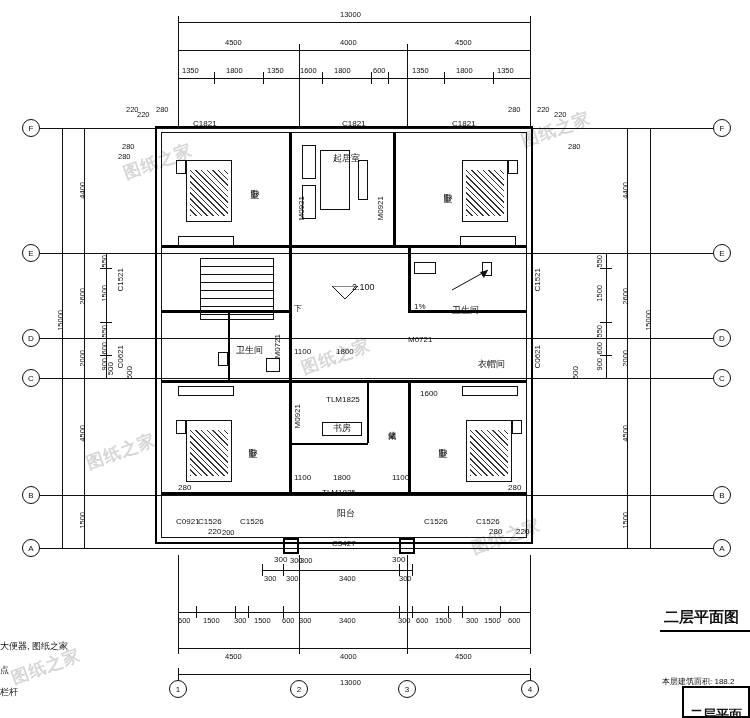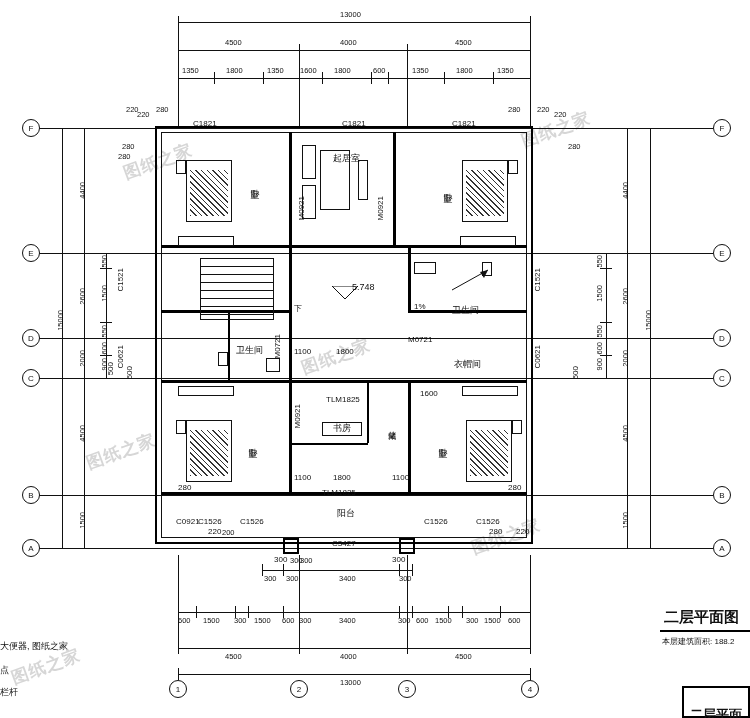--- a/index.html
+++ b/index.html
@@ -17,21 +17,21 @@
   .rect2{position:absolute;border:2px solid #000;box-sizing:border-box;}
   .grid-circ{position:absolute;width:18px;height:18px;border:1px solid #111;border-radius:50%;
        font-size:8px;text-align:center;line-height:17px;box-sizing:border-box;background:#fff;}
   .wm{position:absolute;color:#c9c9c9;font-size:17px;font-weight:bold;opacity:.75;
       letter-spacing:1px;transform:rotate(-20deg);white-space:nowrap;}
   .room{position:absolute;font-size:9px;white-space:nowrap;}
   .room.vert{writing-mode:vertical-rl;}
   .dim{position:absolute;font-size:7.5px;white-space:nowrap;}
   .dim.vert{writing-mode:vertical-rl;transform:rotate(180deg);}
   .title{position:absolute;font-size:15px;font-weight:bold;}
-  .sub{position:absolute;font-size:8px;}
+  .sub{position:absolute;font-size:8px;margin-top:40px;}
   .hatch{position:absolute;background:
      repeating-linear-gradient(45deg,#333 0 1px,transparent 1px 4px);}
   .bed{position:absolute;border:1px solid #111;box-sizing:border-box;background:#fff;}
   .note{position:absolute;font-size:9px;white-space:nowrap;}
 </style>
 </head>
 <body>
 
 <div class="plan">
 
@@ -243,33 +243,33 @@
   <div class="rect" style="left:266px;top:358px;width:14px;height:14px;"></div>
   <div class="rect" style="left:414px;top:262px;width:22px;height:12px;"></div>
   <div class="rect" style="left:482px;top:262px;width:10px;height:14px;"></div>
 
   <div class="rect2" style="left:283px;top:538px;width:16px;height:16px;"></div>
   <div class="rect2" style="left:399px;top:538px;width:16px;height:16px;"></div>
 
   <svg width="26" height="14" style="position:absolute;left:332px;top:286px;">
      <polygon points="0,0 26,0 13,13" fill="none" stroke="#111" stroke-width="1"></polygon>
   </svg>
-  <div class="room" style="left:352px;top:282px;">5.748</div>
+  <div class="room" style="left:352px;top:282px;">2.100</div>
   <div class="room" style="left:414px;top:302px;font-size:8px;">1%</div>
   <svg width="40" height="24" style="position:absolute;left:452px;top:268px;">
      <line x1="0" y1="22" x2="36" y2="2" stroke="#111" stroke-width="1"></line>
      <polygon points="36,2 28,4 32,10" fill="#111"></polygon>
   </svg>
 
   <div class="room vert" style="left:248px;top:182px;">卧室</div>
   <div class="room" style="left:333px;top:152px;">起居室</div>
   <div class="room vert" style="left:441px;top:186px;">卧室</div>
   <div class="room" style="left:236px;top:344px;">卫生间</div>
   <div class="room" style="left:452px;top:304px;">卫生间</div>
-  <div class="room" style="left:454px;top:358px;">衣帽间</div>
+  <div class="room" style="left:478px;top:358px;">衣帽间</div>
   <div class="room" style="left:333px;top:422px;">书房</div>
   <div class="room vert" style="left:246px;top:441px;">卧室</div>
   <div class="room vert" style="left:436px;top:441px;">卧室</div>
   <div class="room" style="left:337px;top:507px;">阳台</div>
   <div class="room" style="left:294px;top:303px;font-size:8px;">下</div>
   <div class="room vert" style="left:385px;top:425px;font-size:8px;">储藏</div>
 
   <div class="t" style="left:193px;top:120px;">C1821</div>
   <div class="t" style="left:342px;top:120px;">C1821</div>
   <div class="t" style="left:452px;top:120px;">C1821</div>

